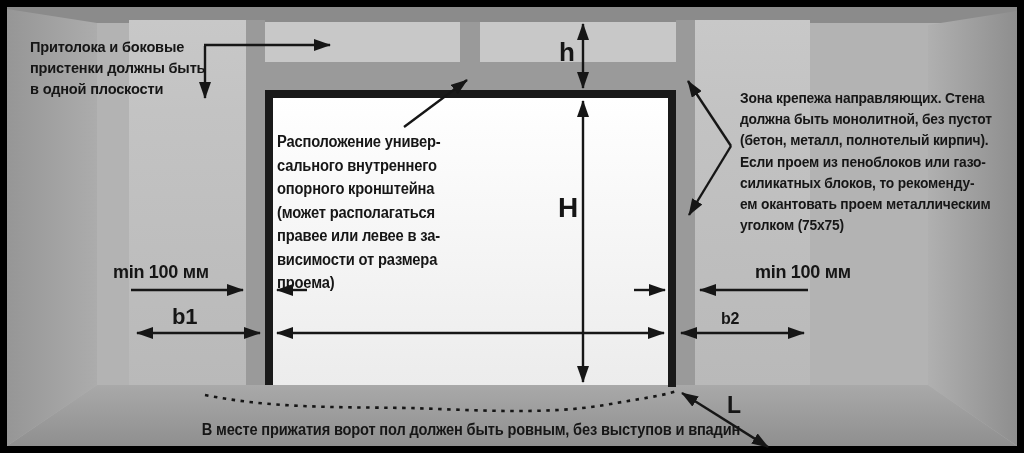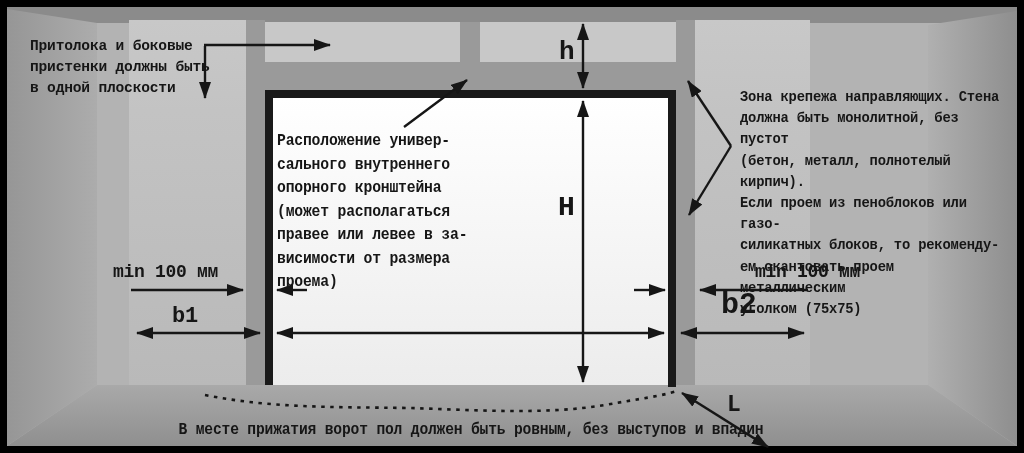--- a/index.html
+++ b/index.html
@@ -1,18 +1,18 @@
 <!DOCTYPE html>
 <html style="--border: #000000; --back_wall: #b3b3b3; --ceiling: #8b8b8b; --side_wall_near: #acacac; --side_wall_far: #949494; --panel_light: #c8c8c8; --panel_mid: #b9b9b9; --strip_dark: #9a9a9a; --floor_top: #a9a9a9; --floor_bottom: #8f8f8f; --opening_top: #ffffff; --opening_bottom: #ececec; --frame: #1a1a1a; --ink: #161616;"><head>
 <meta charset="utf-8">
 <style>
   html,body{margin:0;padding:0;background:#444;}
   .stage{
     position:relative;width:1024px;height:453px;background:var(--border,#000);
-    font-family:Liberation Mono, monospace;overflow:hidden;
+    font-family:Liberation Sans, sans-serif;overflow:hidden;
   }
   .stage svg{position:absolute;left:0;top:0;}
   
   .f-backwall{fill:var(--back_wall)}
   .f-ceiling{fill:var(--ceiling)}
   .f-floor{fill:url(#gradFloor)}
   .f-panel{fill:url(#gradPanel)}
   .f-panel-top{fill:var(--panel_light)}
   .f-strip{fill:var(--strip_dark)}
   .f-frame{fill:var(--frame)}
@@ -26,21 +26,21 @@
     white-space:pre-line;transform-origin:left top;z-index:3;
   }
   .note-topleft{left:30px;top:36px;font-size:15.5px;line-height:21px;letter-spacing:-.2px;transform:scaleX(.94);}
   .note-bracket{left:277px;top:130px;font-size:16px;line-height:23.5px;letter-spacing:-.2px;transform:scaleX(.92);}
   .note-rails{left:740px;top:87px;font-size:15px;line-height:21.2px;letter-spacing:-.2px;transform:scaleX(.92);}
   .note-floor{left:100px;top:420px;width:742px;text-align:center;font-size:17px;letter-spacing:-.2px;transform:scaleX(.86);transform-origin:center top;}
   .lab{position:absolute;color:var(--ink);font-weight:bold;z-index:3;letter-spacing:-.3px;}
   .lab-h{left:559px;top:37px;font-size:26px;}
   .lab-H{left:558px;top:192px;font-size:28px;}
   .lab-b1{left:172px;top:304px;font-size:22px;}
-  .lab-b2{left:721px;top:288px;font-size:30px;text-align:center;}
+  .lab-b2{left:721px;top:310px;font-size:16px;text-align:center;}
   .lab-L{left:727px;top:392px;font-size:23px;}
   .lab-minL{left:113px;top:262px;font-size:18px;}
   .lab-minR{left:755px;top:262px;font-size:18px;}
 </style>
 </head>
 <body>
 
 <div class="stage">
 
   <svg width="1024" height="453" viewBox="0 0 1024 453">

